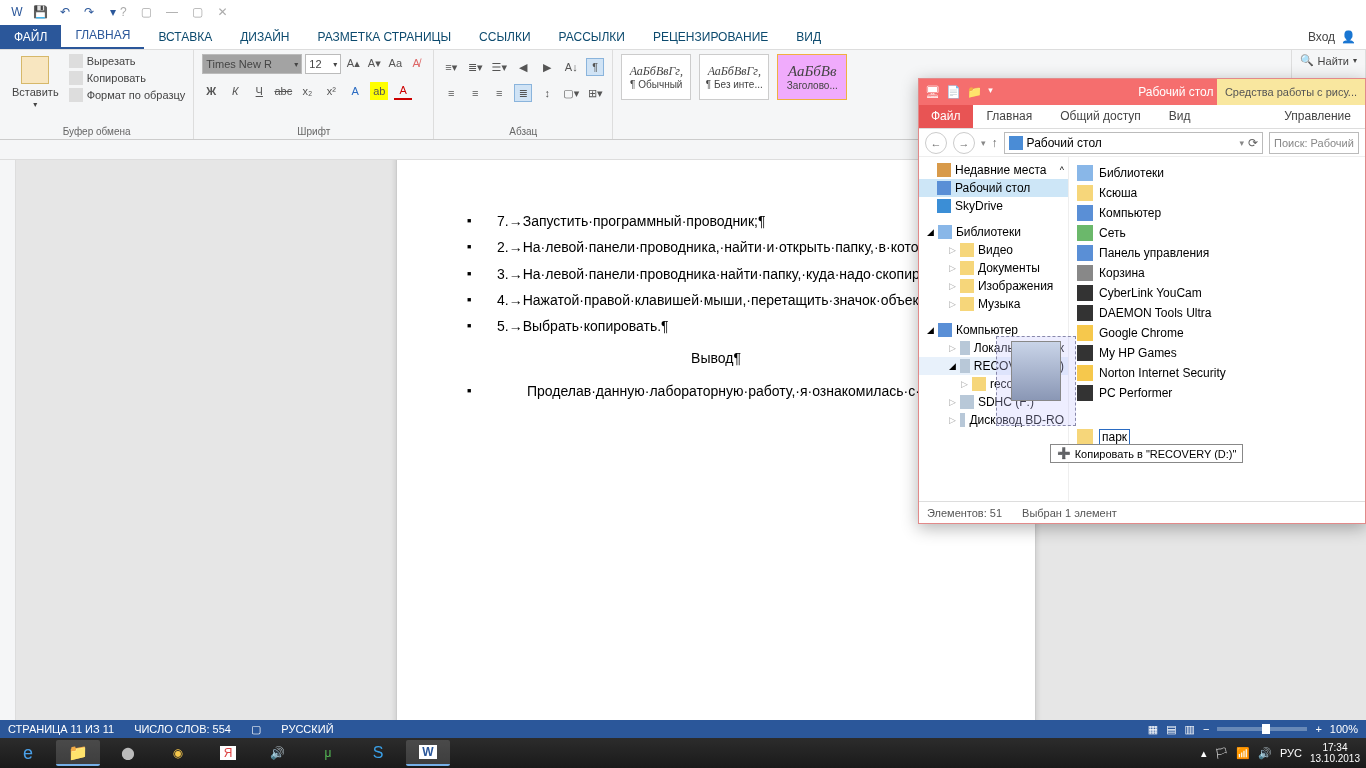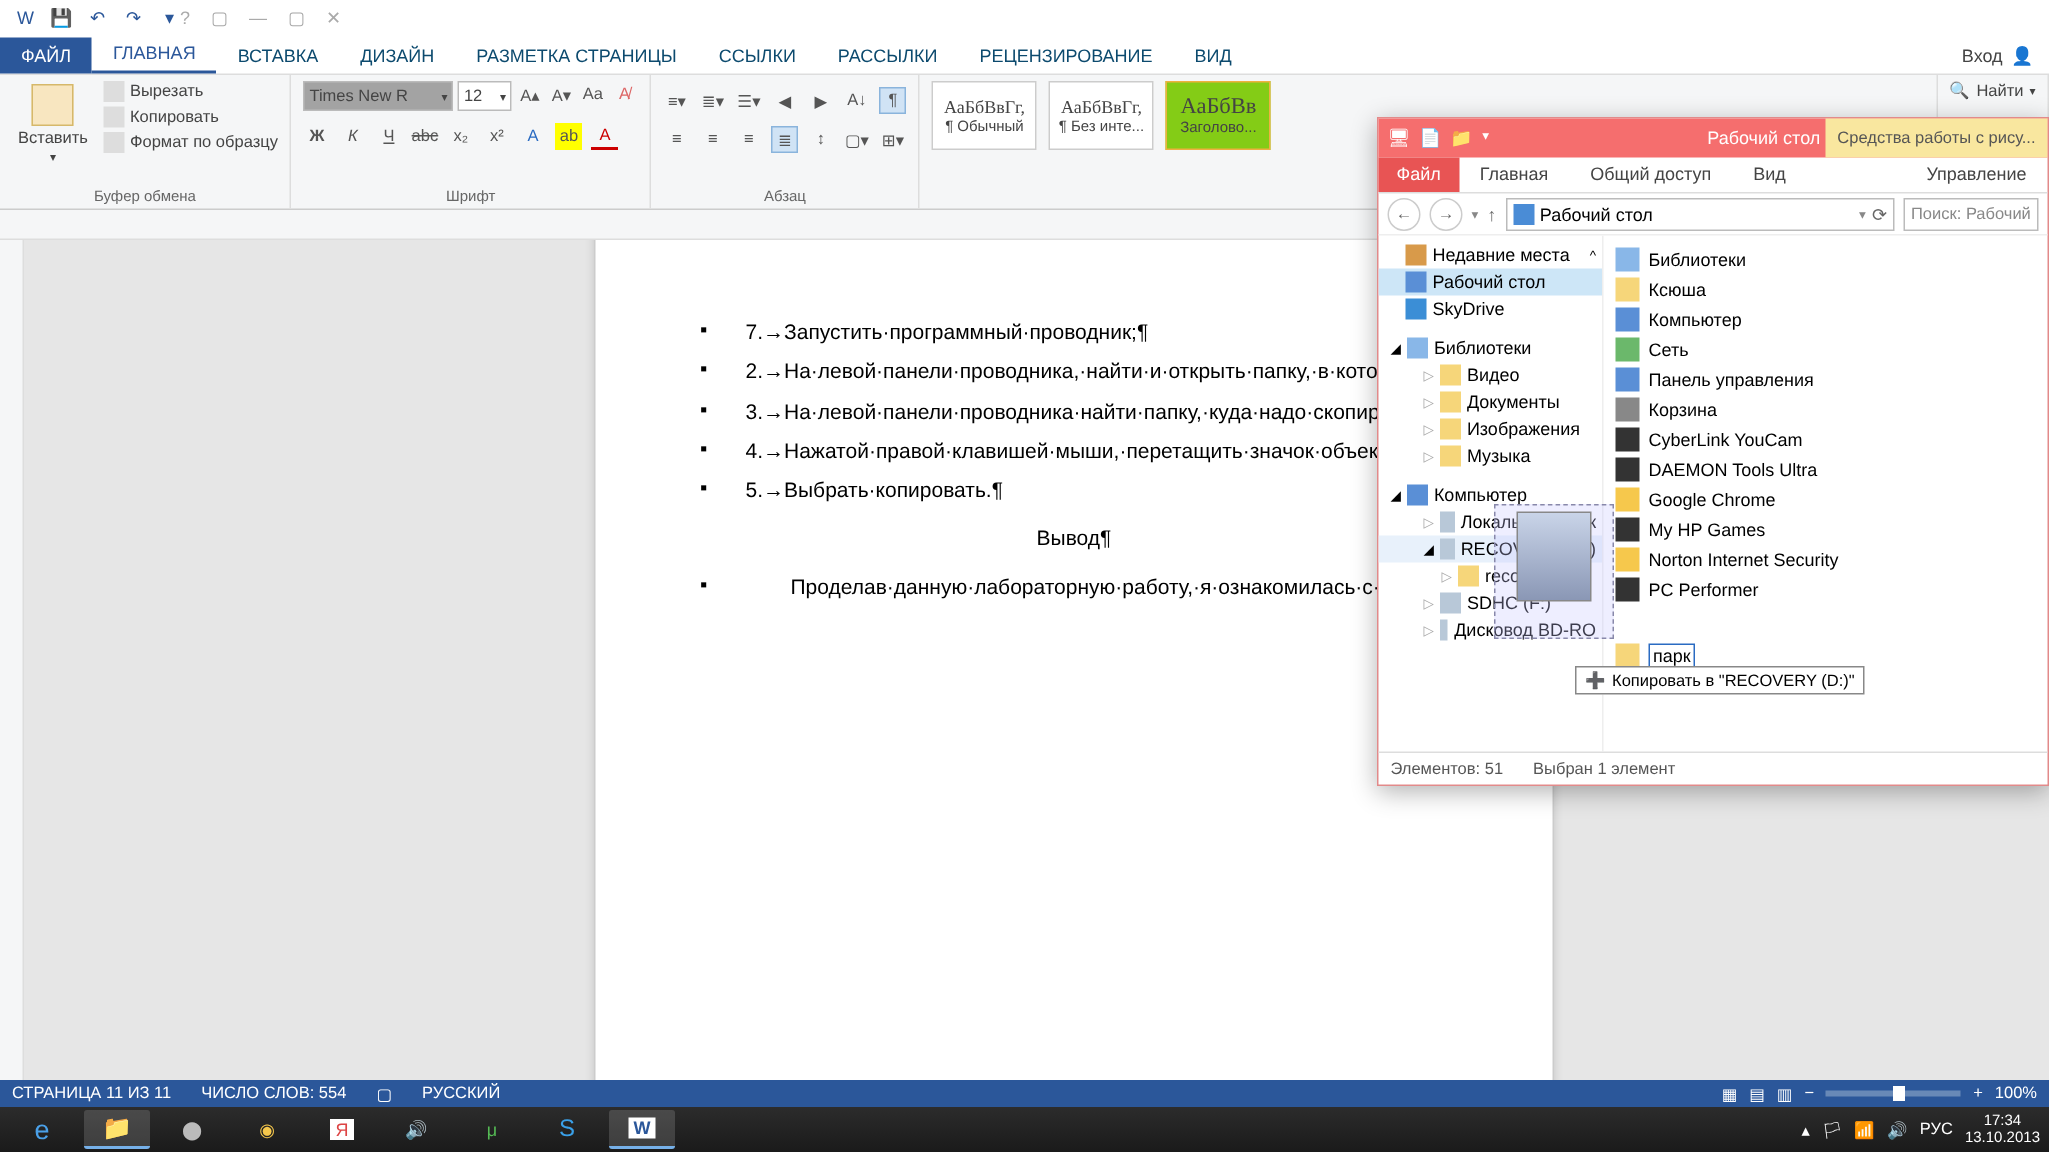--- a/index.html
+++ b/index.html
@@ -35,22 +35,22 @@
 .size-select { width: 36px; height: 20px; border: 1px solid #bbb; background: #fff; font-size: 11px; display: flex; align-items: center; justify-content: space-between; padding: 0 3px; }
 .toolbar-row { display: flex; gap: 6px; align-items: center; margin-top: 4px; }
 .tbtn { width: 18px; height: 18px; display: inline-flex; align-items: center; justify-content: center; color: #555; }
 .tbtn.bold { font-weight: bold; }
 .tbtn.italic { font-style: italic; }
 .tbtn.under { text-decoration: underline; }
 .tbtn.strike { text-decoration: line-through; }
 .tbtn.active { background: #d0e3f5; border: 1px solid #8ab4dc; }
 .style-gallery { display: flex; gap: 8px; }
 .style-item { width: 70px; height: 46px; border: 1px solid #ccc; background: #fff; display: flex; flex-direction: column; align-items: center; justify-content: center; font-size: 10px; padding: 2px; }
-.style-item.sel { border: 1px solid #f0b040; background: #84cc16; }
-.style-preview { font-family: "Times New Roman", serif; font-size: 12px; }
+.style-item.sel { border: 1px solid #f0b040; background: #f0abfc; }
+.style-preview { font-family: "Times New Roman", serif; font-size: 12px; font-style: italic; }
 .edit-group { display: flex; flex-direction: column; gap: 3px; }
 
 
 .ruler-area { height: 20px; background: #f5f6f7; border-bottom: 1px solid #ddd; position: relative; }
 .vruler { position: absolute; left: 0; top: 160px; bottom: 48px; width: 16px; background: #f5f6f7; border-right: 1px solid #ddd; }
 
 
 .doc-area { position: absolute; left: 16px; right: 0; top: 160px; bottom: 48px; background: #e6e6e6; overflow: hidden; }
 .page { position: absolute; left: 380px; top: -10px; width: 640px; min-height: 800px; background: #fff; border: 1px solid #ccc; box-shadow: 0 2px 6px rgba(0,0,0,0.15); padding: 60px 70px; font-family: "Times New Roman", serif; font-size: 14px; color: #000; line-height: 1.45; }
 .doc-list { list-style: none; }

